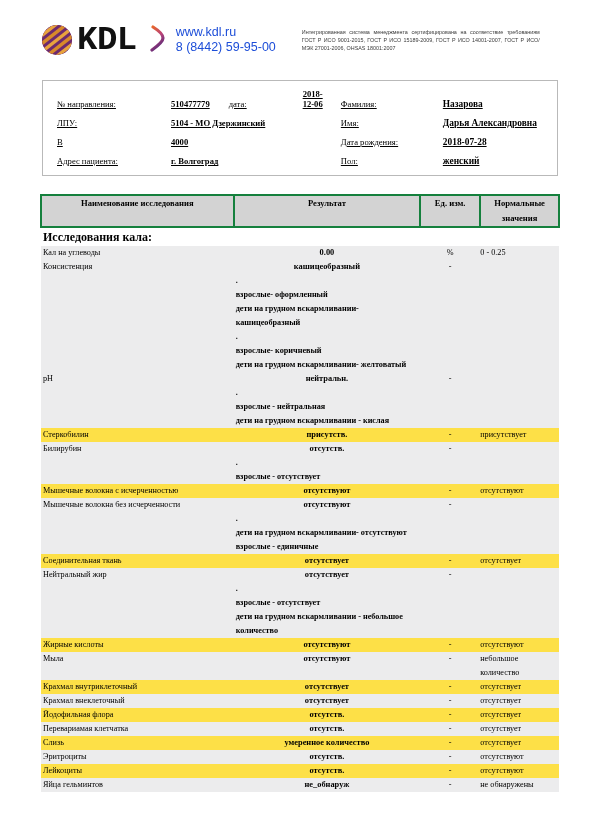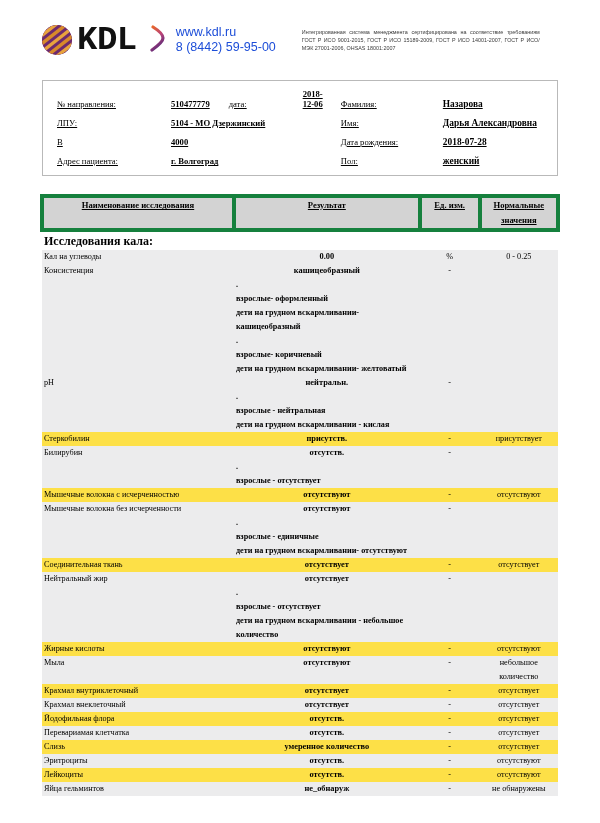--- a/index.html
+++ b/index.html
@@ -115,47 +115,46 @@
     padding: 0;
     vertical-align: top;
   }
   .col-name   { width: 37.2%; }
   .col-result { width: 36.0%; }
   .col-unit   { width: 11.6%; }
   .col-norm   { width: 15.2%; }
 
   thead th {
     background: #d3d3d3;
-    border: 4px solid #15803d;
+    border: 2px solid #15803d;
     font-size: 8.6px;
     font-weight: bold;
     text-align: center;
     height: 15px;
     line-height: 15px;
-    text-decoration: underline;
   }
   thead th.th-name { text-align: center; }
 
   tr.section td {
     font-size: 12px;
     font-weight: bold;
     padding: 2px 0 1px 2px;
     background: #ffffff;
   }
   tr.section.shaded td { background: #ececed; }
 
   tr.data td {
     font-size: 8.2px;
     height: 14px;
     line-height: 14px;
   }
   tr.data .c-name   { text-align: left;   padding-left: 2px; }
   tr.data .c-result { text-align: center; font-weight: bold; font-size: 8.4px;}
   tr.data .c-unit   { text-align: center; }
-  tr.data .c-norm   { text-align: center; }
+  tr.data .c-norm   { text-align: left; }
 
   tr.shade td { background: #ececed; }
   tr.white td { background: #fde047; }
 
   tr.detail td {
     font-size: 8.2px;
     height: 14px;
     line-height: 14px;
     font-weight: bold;
   }
@@ -383,27 +382,27 @@
           <td class="c-norm"></td>
         </tr>
         <tr class="detail shade dot">
           <td class="c-name"></td>
           <td class="c-result">.</td>
           <td class="c-unit"></td>
           <td class="c-norm"></td>
         </tr>
         <tr class="detail shade">
           <td class="c-name"></td>
+          <td class="c-result">дети на грудном вскармливании- отсутствуют</td>
+          <td class="c-unit"></td>
+          <td class="c-norm"></td>
+        </tr>
+        <tr class="detail shade">
+          <td class="c-name"></td>
           <td class="c-result">взрослые - единичные</td>
-          <td class="c-unit"></td>
-          <td class="c-norm"></td>
-        </tr>
-        <tr class="detail shade">
-          <td class="c-name"></td>
-          <td class="c-result">дети на грудном вскармливании- отсутствуют</td>
           <td class="c-unit"></td>
           <td class="c-norm"></td>
         </tr>
         <tr class="data white">
           <td class="c-name">Соединительная ткань</td>
           <td class="c-result">отсутствует</td>
           <td class="c-unit">-</td>
           <td class="c-norm">отсутствует</td>
         </tr>
         <tr class="data shade">

